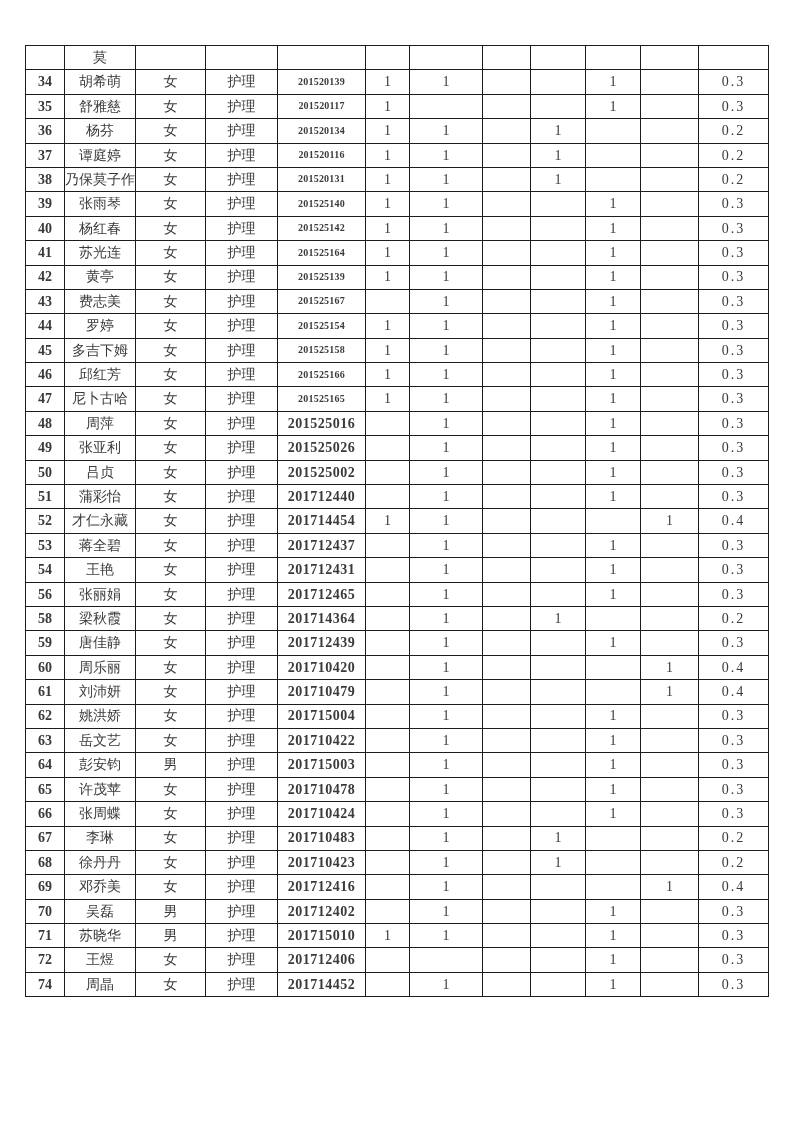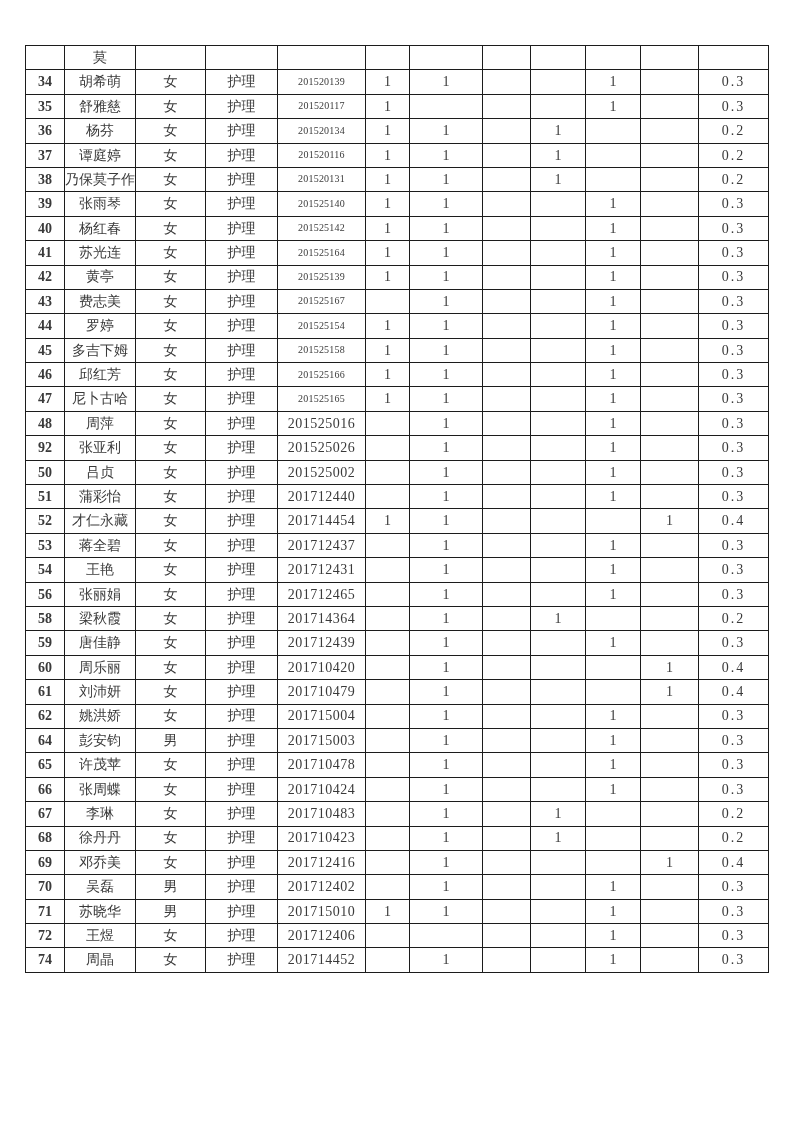--- a/index.html
+++ b/index.html
@@ -37,21 +37,21 @@
     padding: 0;
     text-align: center;
     vertical-align: middle;
     color: #3a3a3a;
     font-size: 14px;
     line-height: 1.25;
     overflow: hidden;
   }
   td.cell-num    { font-size: 14px; font-weight: bold; }
   td.cell-name   { padding: 0 3px; word-break: break-all; }
-  td.cell-id     { font-size: 13px; letter-spacing: 0.5px; }
+  td.cell-id     { font-size: 13px; letter-spacing: 0.5px; font-weight: bold; }
   
   tbody tr:nth-child(-n+15) td.cell-id { font-size: 10px; letter-spacing: 0.2px; }
   td.cell-v1, td.cell-v2, td.cell-v3, td.cell-v4, td.cell-v5, td.cell-v6 { font-size: 13px; }
   td.cell-score  { font-size: 13px; letter-spacing: 2px; }
 </style>
 </head>
 <body>
 
 <div class="page">
   <table class="roster">
@@ -288,21 +288,21 @@
           <td class="cell-id">201525016</td>
           <td class="cell-v1"></td>
           <td class="cell-v2">1</td>
           <td class="cell-v3"></td>
           <td class="cell-v4"></td>
           <td class="cell-v5">1</td>
           <td class="cell-v6"></td>
           <td class="cell-score">0.3</td>
         </tr>
         <tr>
-          <td class="cell-num">92</td>
+          <td class="cell-num">49</td>
           <td class="cell-name">张亚利</td>
           <td class="cell-gender">女</td>
           <td class="cell-major">护理</td>
           <td class="cell-id">201525026</td>
           <td class="cell-v1"></td>
           <td class="cell-v2">1</td>
           <td class="cell-v3"></td>
           <td class="cell-v4"></td>
           <td class="cell-v5">1</td>
           <td class="cell-v6"></td>
@@ -447,20 +447,34 @@
           <td class="cell-v5"></td>
           <td class="cell-v6">1</td>
           <td class="cell-score">0.4</td>
         </tr>
         <tr>
           <td class="cell-num">62</td>
           <td class="cell-name">姚洪娇</td>
           <td class="cell-gender">女</td>
           <td class="cell-major">护理</td>
           <td class="cell-id">201715004</td>
+          <td class="cell-v1"></td>
+          <td class="cell-v2">1</td>
+          <td class="cell-v3"></td>
+          <td class="cell-v4"></td>
+          <td class="cell-v5">1</td>
+          <td class="cell-v6"></td>
+          <td class="cell-score">0.3</td>
+        </tr>
+        <tr>
+          <td class="cell-num">63</td>
+          <td class="cell-name">岳文艺</td>
+          <td class="cell-gender">女</td>
+          <td class="cell-major">护理</td>
+          <td class="cell-id">201710422</td>
           <td class="cell-v1"></td>
           <td class="cell-v2">1</td>
           <td class="cell-v3"></td>
           <td class="cell-v4"></td>
           <td class="cell-v5">1</td>
           <td class="cell-v6"></td>
           <td class="cell-score">0.3</td>
         </tr>
         <tr>
           <td class="cell-num">64</td>

